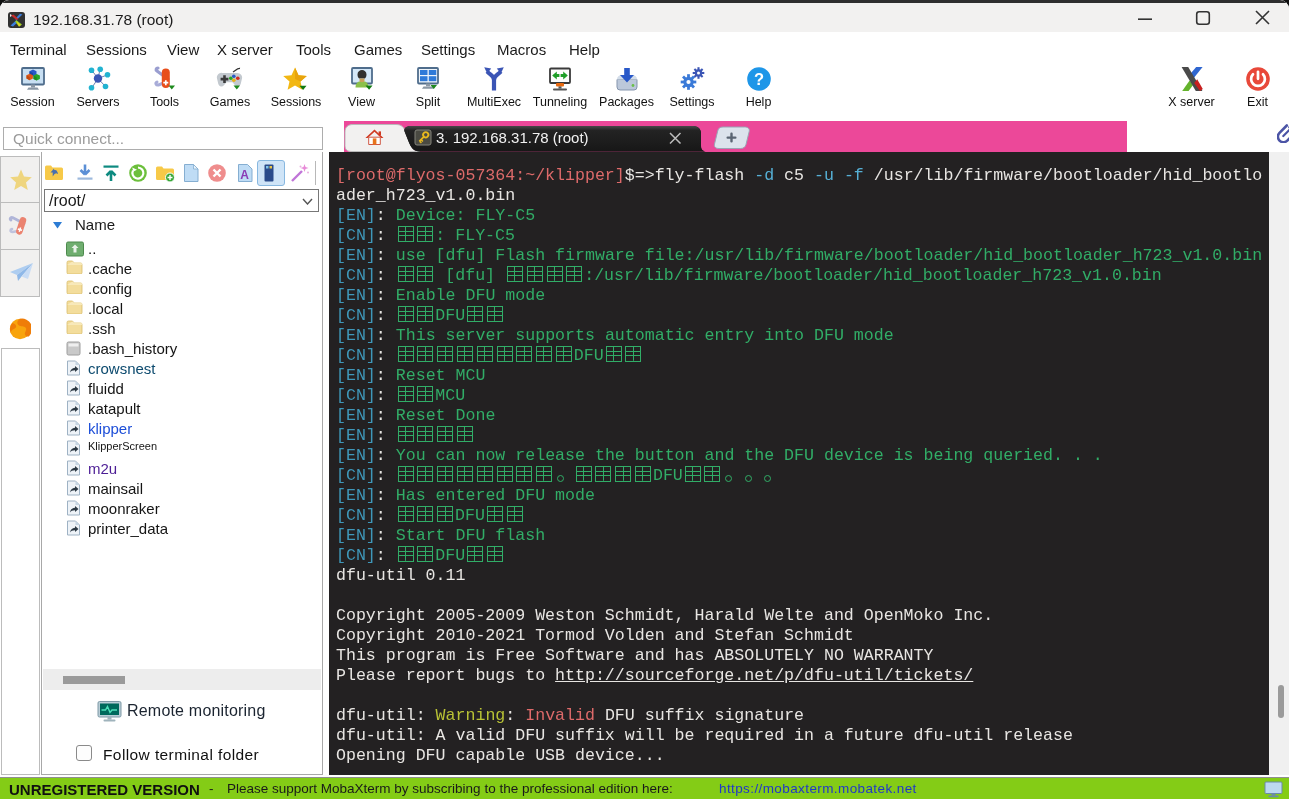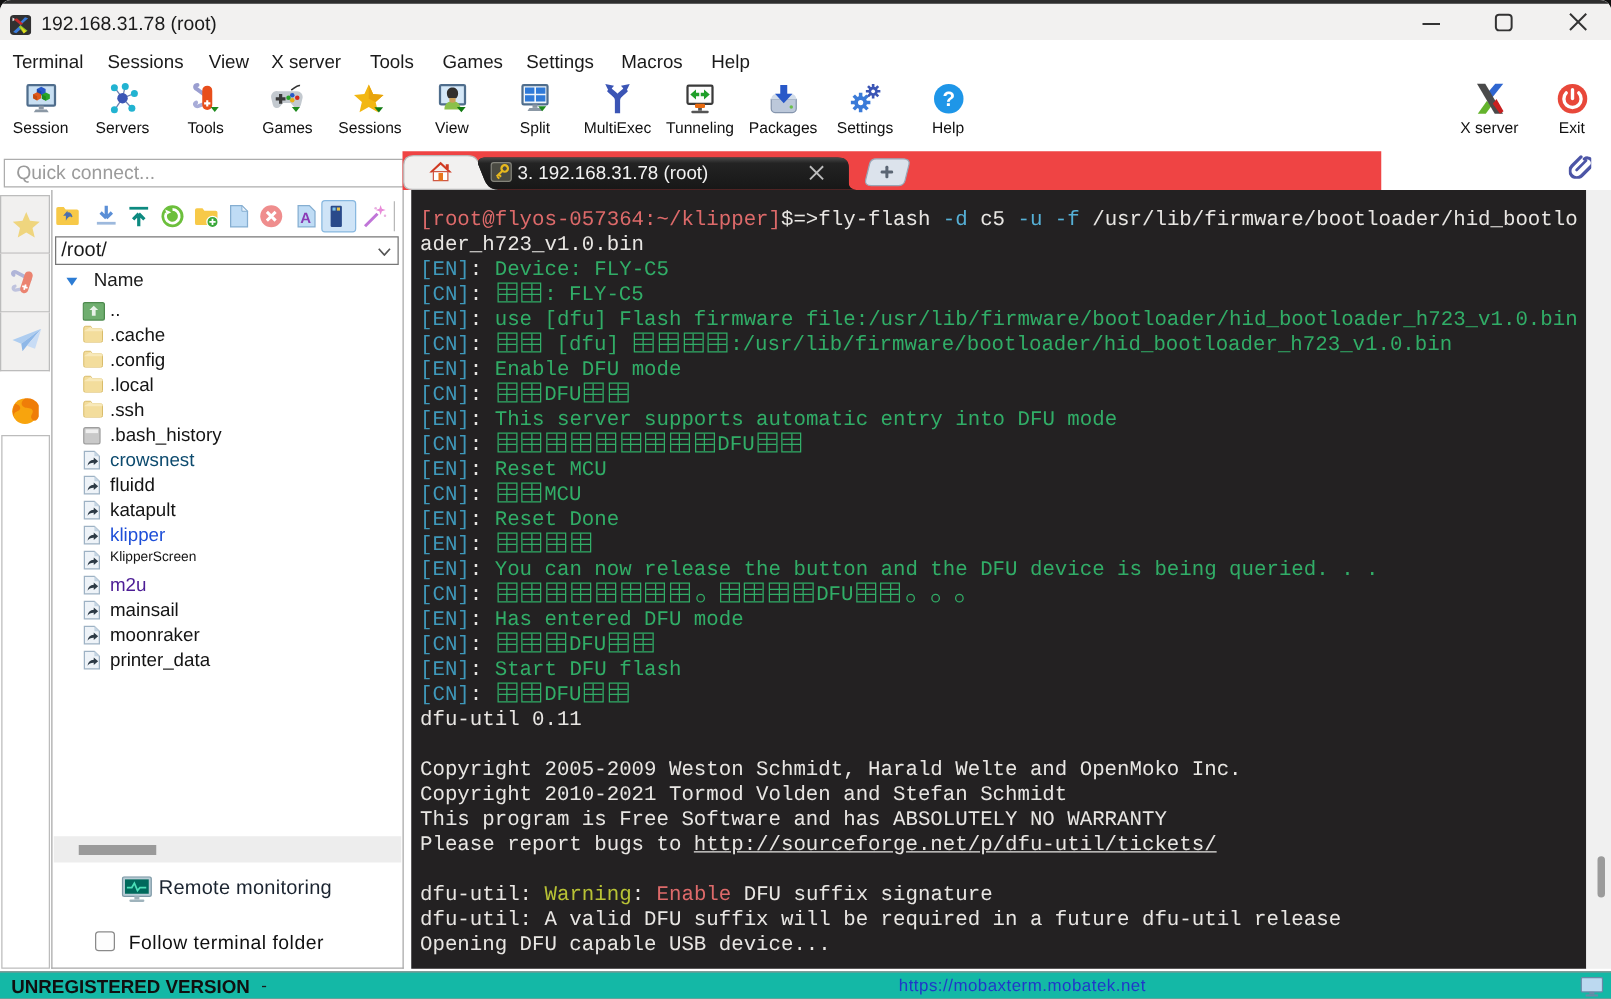--- a/index.html
+++ b/index.html
@@ -15,21 +15,21 @@
 #toolbar{position:absolute;left:0;top:63px;width:100%;height:58px;background:#fff}
 .tbtn{position:absolute;top:3px;width:90px;text-align:center}
 .tbtn svg{display:block;margin:0 auto}
 .tbtn .lbl{display:block;font-size:12.5px;color:#111;margin-top:3px;white-space:nowrap}
 #qrow{position:absolute;left:0;top:121px;width:100%;height:31px;background:#fff}
 #qc{position:absolute;left:3px;top:6px;width:320px;height:23px;border:1px solid #adadad;background:#fff;color:#9b9b9b;font-size:15.5px;line-height:21px;padding-left:9px}
 #sidebar{position:absolute;left:0;top:152px;width:329px;height:625px;background:#fff}
 #term{position:absolute;left:329px;top:152px;width:940px;height:623px;background:#232122}
 #termscroll{position:absolute;left:1269px;top:152px;width:20px;height:623px;background:#f0f0f0}
 #termthumb{position:absolute;left:9px;top:533px;width:6px;height:33px;background:#9b9b9b;border-radius:3px}
-#statusbar{position:absolute;left:0;top:777px;width:100%;height:22px;background:#14b8a6;border-top:1px solid #8f8f8f}
+#statusbar{position:absolute;left:0;top:777px;width:100%;height:22px;background:#84cc16;border-top:1px solid #8f8f8f}
 #tt{position:absolute;left:7px;top:14px;font-family:"Liberation Mono",monospace;font-size:16.6px;line-height:20px;color:#e8e6e3}
 #tt div{height:20px;white-space:pre;overflow:visible}
 .red{color:#dd6a6a}.cy{color:#3f98ba}.fl{color:#56b0d6}.gr{color:#31ad67}.ye{color:#b8c235}
 .un{text-decoration:underline}
 .c{display:inline-block;box-sizing:border-box;width:16px;height:15.5px;margin:0 1.9px;border:1.4px solid;vertical-align:-1.5px;
 background:linear-gradient(currentColor,currentColor) 50% 31%/100% 1.3px no-repeat,linear-gradient(currentColor,currentColor) 50% 68%/100% 1.3px no-repeat,linear-gradient(currentColor,currentColor) 50% 50%/1.3px 100% no-repeat}
 .pc{display:inline-block;box-sizing:border-box;width:7px;height:7px;margin:0 10.3px 0 2.5px;border:1.5px solid;border-radius:50%;vertical-align:-2px}
 </style>
 </head>
 <body>
@@ -229,21 +229,21 @@
           <circle cx="14" cy="13" r="11.8" fill="#e8483a"></circle>
           <path d="M14 5.8 v7" stroke="#fff" stroke-width="2.7" stroke-linecap="round"></path>
           <path d="M9 8.3 a6.9 6.9 0 1 0 10 0" fill="none" stroke="#fff" stroke-width="2.7" stroke-linecap="round"></path>
         </svg>
         <span class="lbl">Exit</span>
       </div>
   </div>
   <div id="qrow">
     <div id="qc">Quick connect...</div>
   </div>
-  <div id="tabsrow" style="position:absolute;left:322px;top:121px;width:783px;height:31px;background:#ef4444">
+  <div id="tabsrow" style="position:absolute;left:344px;top:121px;width:783px;height:31px;background:#ec4899">
     <svg style="position:absolute;left:0;top:2px" width="380" height="29" viewBox="0 0 380 29">
       <path d="M14 1.5 h38 c6 0 8 3 10 8 l5 13 c2 4 4 6 9 6 H8 c-5 0 -7 -2 -7 -6 V9 c0-5 3-7.5 8-7.5 z" fill="#f2f1f0" stroke="#b9b9b9" stroke-width="1"></path>
       <path d="M72 3 h276 c6 0 9 2.5 9 8 v12 c0 4 2 5.5 6 5.5 H76 c-6 0 -9 -4 -11 -9 l-4 -10 c-2 -4 1 -6.5 6 -6.5 z" fill="#1d1d1d"></path>
       <path d="M72 3 h276 c6 0 9 2.5 9 8 v12 c0 4 2 5.5 6 5.5 H76 c-6 0 -9 -4 -11 -9 l-4 -10 c-2 -4 1 -6.5 6 -6.5 z" fill="url(#tg)"></path>
       <defs>
           <linearGradient id="tg" x1="0" y1="0" x2="0" y2="1">
             <stop offset="0" stop-color="#494949"></stop>
             <stop offset=".18" stop-color="#232323"></stop>
             <stop offset="1" stop-color="#171717"></stop>
           </linearGradient>
@@ -471,31 +471,32 @@
 <div><span class="cy">[CN]</span>: <span class="gr"><i class="c"></i><i class="c"></i><i class="c"></i>DFU<i class="c"></i><i class="c"></i></span></div>
 <div><span class="cy">[EN]</span>: <span class="gr">Start DFU flash</span></div>
 <div><span class="cy">[CN]</span>: <span class="gr"><i class="c"></i><i class="c"></i>DFU<i class="c"></i><i class="c"></i></span></div>
 <div>dfu-util 0.11</div>
 <div>&nbsp;</div>
 <div>Copyright 2005-2009 Weston Schmidt, Harald Welte and OpenMoko Inc.</div>
 <div>Copyright 2010-2021 Tormod Volden and Stefan Schmidt</div>
 <div>This program is Free Software and has ABSOLUTELY NO WARRANTY</div>
 <div>Please report bugs to <span class="un">http://sourceforge.net/p/dfu-util/tickets/</span></div>
 <div>&nbsp;</div>
-<div>dfu-util: <span class="ye">Warning</span>: <span class="red">Enable</span> DFU suffix signature</div>
+<div>dfu-util: <span class="ye">Warning</span>: <span class="red">Invalid</span> DFU suffix signature</div>
 <div>dfu-util: A valid DFU suffix will be required in a future dfu-util release</div>
 <div>Opening DFU capable USB device...</div>
     </div>
   </div>
   <div id="termscroll">
       <div id="termthumb"></div>
     </div>
   <div id="statusbar">
     <span id="sb1" style="position:absolute;left:9px;top:3px;font-size:15px;font-weight:bold;color:#101010;white-space:nowrap">UNREGISTERED VERSION</span>
     <span style="position:absolute;left:209px;top:3px;font-size:13.5px;color:#1a1a1a">-</span>
+    <span id="sb2" style="position:absolute;left:227px;top:3px;font-size:13.5px;color:#1a1a1a;white-space:nowrap">Please support MobaXterm by subscribing to the professional edition here:</span>
     <span id="sb3" style="position:absolute;left:719px;top:3px;font-size:13.5px;letter-spacing:.4px;color:#2038c8;white-space:nowrap">https://mobaxterm.mobatek.net</span>
     <svg style="position:absolute;left:1264px;top:3px" width="19" height="17" viewBox="0 0 19 17">
         <rect x="1" y="1" width="17" height="11.5" rx="1" fill="#bcd9f0" stroke="#6a8aa8"></rect>
         <rect x="7.5" y="12.5" width="4" height="2" fill="#6a8aa8"></rect>
         <rect x="4.5" y="14.5" width="10" height="1.7" fill="#6a8aa8"></rect>
       </svg>
   </div>
 </div>
 
 </body></html>

